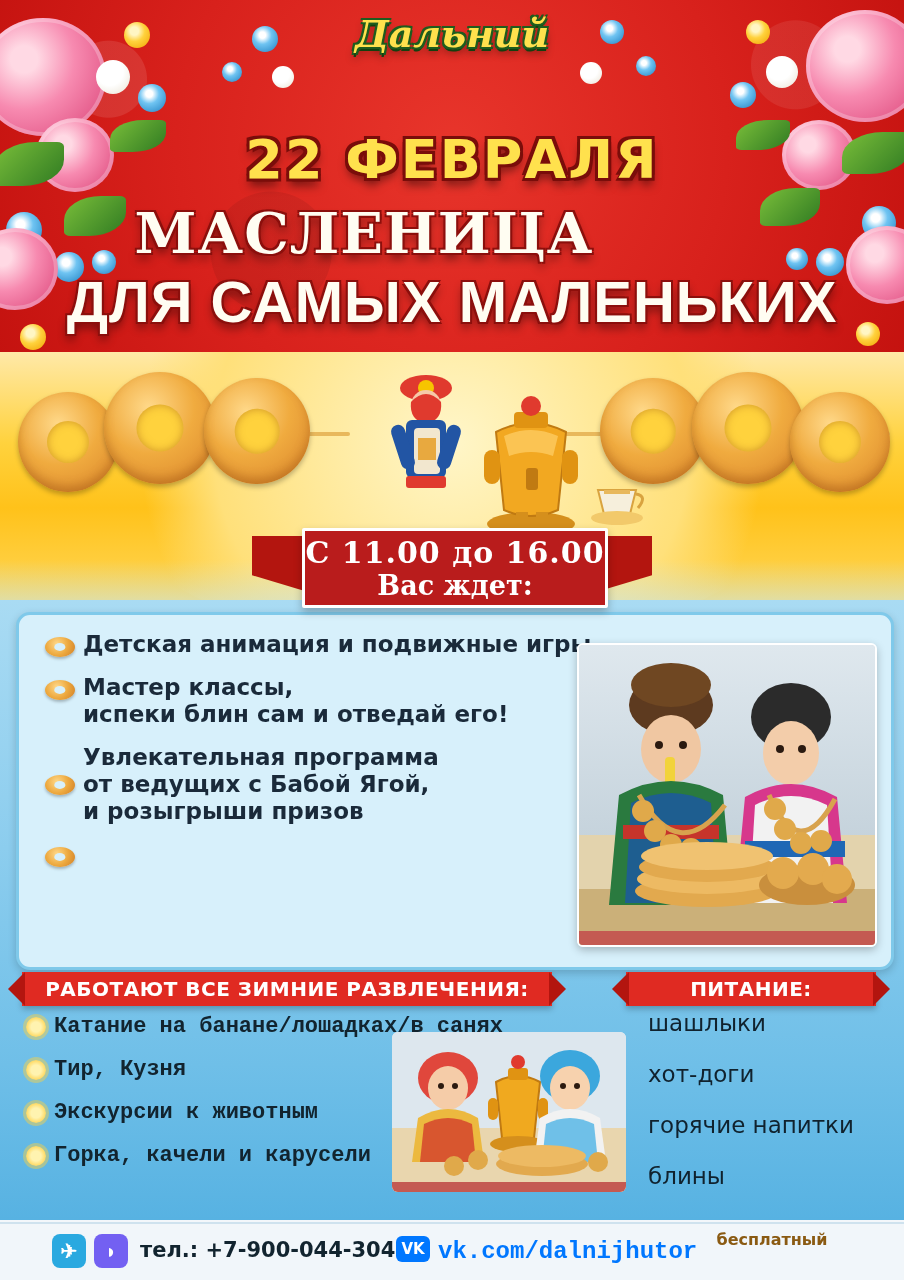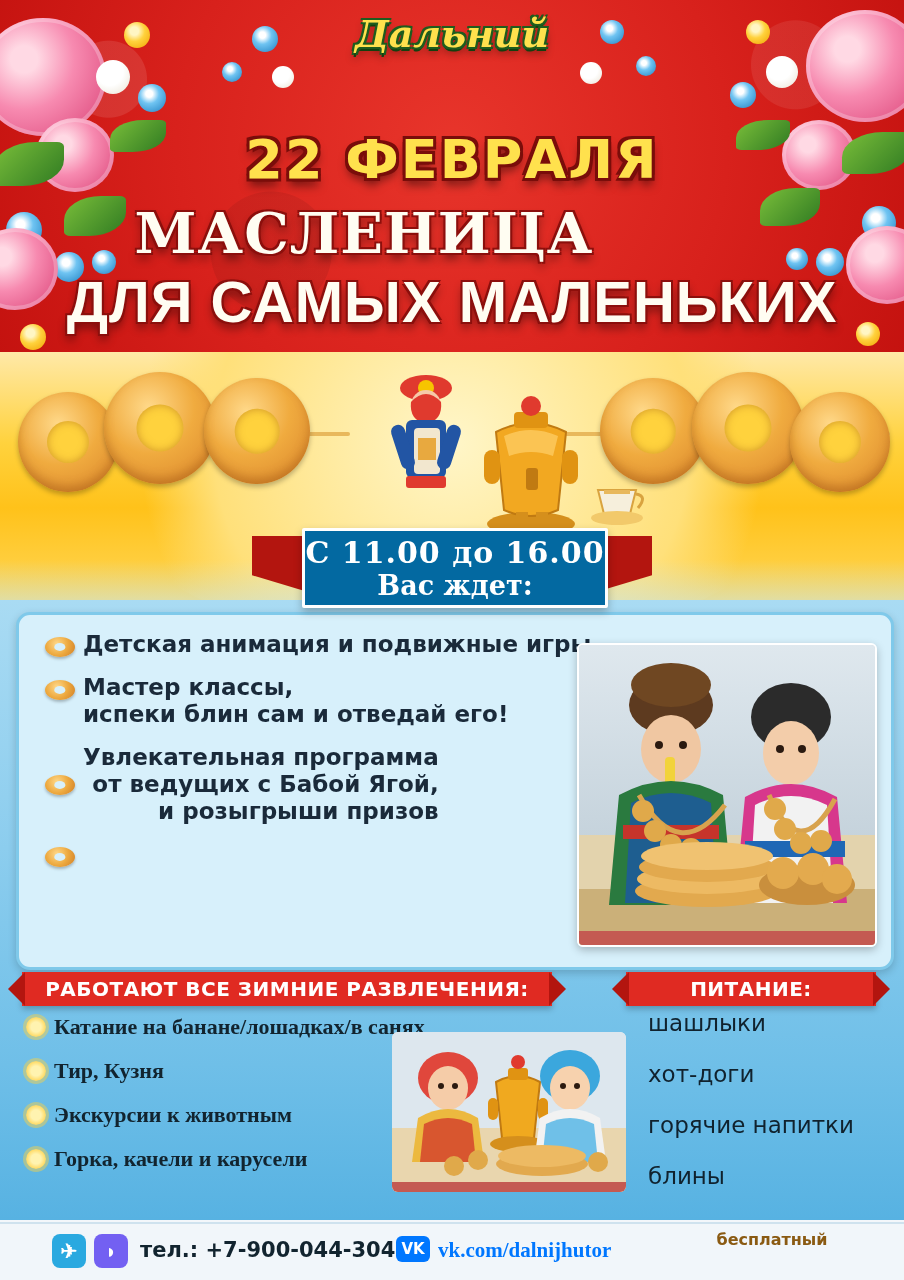--- a/index.html
+++ b/index.html
@@ -107,21 +107,21 @@
     width:42%;height:42%;border-radius:50%;background:#ffd23d;
     box-shadow:inset 0 0 8px rgba(160,90,20,.5);}
   .string{position:absolute;height:4px;background:#e8b85c;border-radius:2px;z-index:3;}
 
   
   .scene{position:absolute;left:366px;top:372px;width:300px;height:180px;z-index:5;}
 
   
   .ribbon{
     position:absolute;left:302px;top:528px;width:300px;height:74px;z-index:7;
-    background:#0369a1;border:3px solid #fff;border-radius:2px;
+    background:#b91c1c;border:3px solid #fff;border-radius:2px;
     box-shadow:0 4px 8px rgba(0,0,0,.25);
     display:flex;flex-direction:column;align-items:center;justify-content:center;
   }
   .ribbon .t1{font-family:"DejaVu Serif",serif;font-weight:bold;font-size:30px;color:#fff;letter-spacing:1px;}
   .ribbon .t2{font-family:"DejaVu Serif",serif;font-weight:bold;font-size:27px;color:#fff;}
   .rib-tail{position:absolute;top:536px;width:56px;height:56px;background:#b3150f;z-index:6;}
   .rib-tail.l{left:252px;clip-path:polygon(0 0,100% 0,100% 100%,0 70%);}
   .rib-tail.r{left:596px;clip-path:polygon(0 0,100% 0,100% 70%,0 100%);}
 
   
@@ -157,42 +157,42 @@
   .band-red.left{left:22px;top:972px;width:530px;}
   .band-red.right{left:626px;top:972px;width:250px;}
   .band-red:before{content:"";position:absolute;left:-14px;top:0;border:17px solid transparent;border-right-color:#b3150f;border-left:0;}
   .band-red:after{content:"";position:absolute;right:-14px;top:0;border:17px solid transparent;border-left-color:#b3150f;border-right:0;}
 
   .list2{position:absolute;left:26px;top:1014px;width:540px;}
   .lrow{display:flex;align-items:center;margin-bottom:18px;}
   .sun-ico{flex:0 0 auto;width:20px;height:20px;margin-right:8px;border-radius:50%;
     background:radial-gradient(circle,#fff3b0 0 35%,#ffc21a 100%);
     box-shadow:0 0 0 3px rgba(255,210,61,.45);}
-  .ltxt{font-family:Liberation Serif, serif;font-weight:bold;font-size:22px;color:#12242f;}
+  .ltxt{font-family:Liberation Mono, monospace;font-weight:bold;font-size:22px;color:#12242f;}
 
   .food{position:absolute;left:648px;top:1010px;width:250px;}
   .ftxt{font-family:"DejaVu Sans",sans-serif;font-size:23px;color:#10222e;margin-bottom:25px;}
 
   .photo2{
     position:absolute;left:392px;top:1032px;width:234px;height:160px;border-radius:6px;overflow:hidden;
     background:linear-gradient(180deg,#e8eef2 0%,#cfd9e0 40%,#e6d3ad 41%,#cdaa72 100%);
   }
 
   
   .footer{
     position:absolute;left:0;top:1222px;width:904px;height:58px;background:#f1f6fa;
     border-top:2px solid #cfe2ee;
   }
   .fico{position:absolute;border-radius:8px;display:flex;align-items:center;justify-content:center;color:#fff;font-weight:bold;}
   .tg{left:52px;top:1234px;width:34px;height:34px;background:#2aa9e0;font-size:20px;}
   .vi{left:94px;top:1234px;width:34px;height:34px;background:#7360f2;font-size:20px;}
   .phone{position:absolute;left:140px;top:1238px;font-family:"DejaVu Sans",sans-serif;font-weight:bold;font-size:21px;color:#12242f;}
   .vk{position:absolute;left:396px;top:1236px;width:34px;height:26px;background:#0077ff;border-radius:6px;color:#fff;
      font-family:"DejaVu Sans",sans-serif;font-weight:bold;font-size:15px;display:flex;align-items:center;justify-content:center;}
-  .vklink{position:absolute;left:438px;top:1238px;font-family:Liberation Serif, serif;font-weight:bold;font-size:21px;color:#0077ff;}
+  .vklink{position:absolute;left:438px;top:1238px;font-family:Liberation Mono, monospace;font-weight:bold;font-size:24px;color:#0077ff;}
   .entry{position:absolute;left:652px;top:1230px;width:240px;text-align:center;
     font-family:"DejaVu Sans",sans-serif;font-weight:bold;font-size:16px;line-height:20px;color:#8a5a12;}
 </style>
 </head>
 <body>
 
 <div class="poster">
 
   <div class="top"></div>
 
@@ -308,21 +308,21 @@
     <div class="bullets">
       <div class="brow">
         <span class="bico"></span>
         <span class="btxt" style="white-space:pre-line;">Детская анимация и подвижные игры</span>
       </div>
       <div class="brow">
         <span class="bico"></span>
         <span class="btxt" style="white-space:pre-line;">Мастер классы,
 испеки блин сам и отведай его!</span>
       </div>
-      <div class="brow" style="align-items:center;text-align:right;">
+      <div class="brow" style="align-items:center;">
         <span class="bico" style="margin-top:0;"></span>
         <span class="btxt" style="white-space:pre-line;">Увлекательная программа
 от ведущих с Бабой Ягой,
 и розыгрыши призов</span>
       </div>
       <div class="brow">
         <span class="bico"></span>
       </div>
     </div>
 

